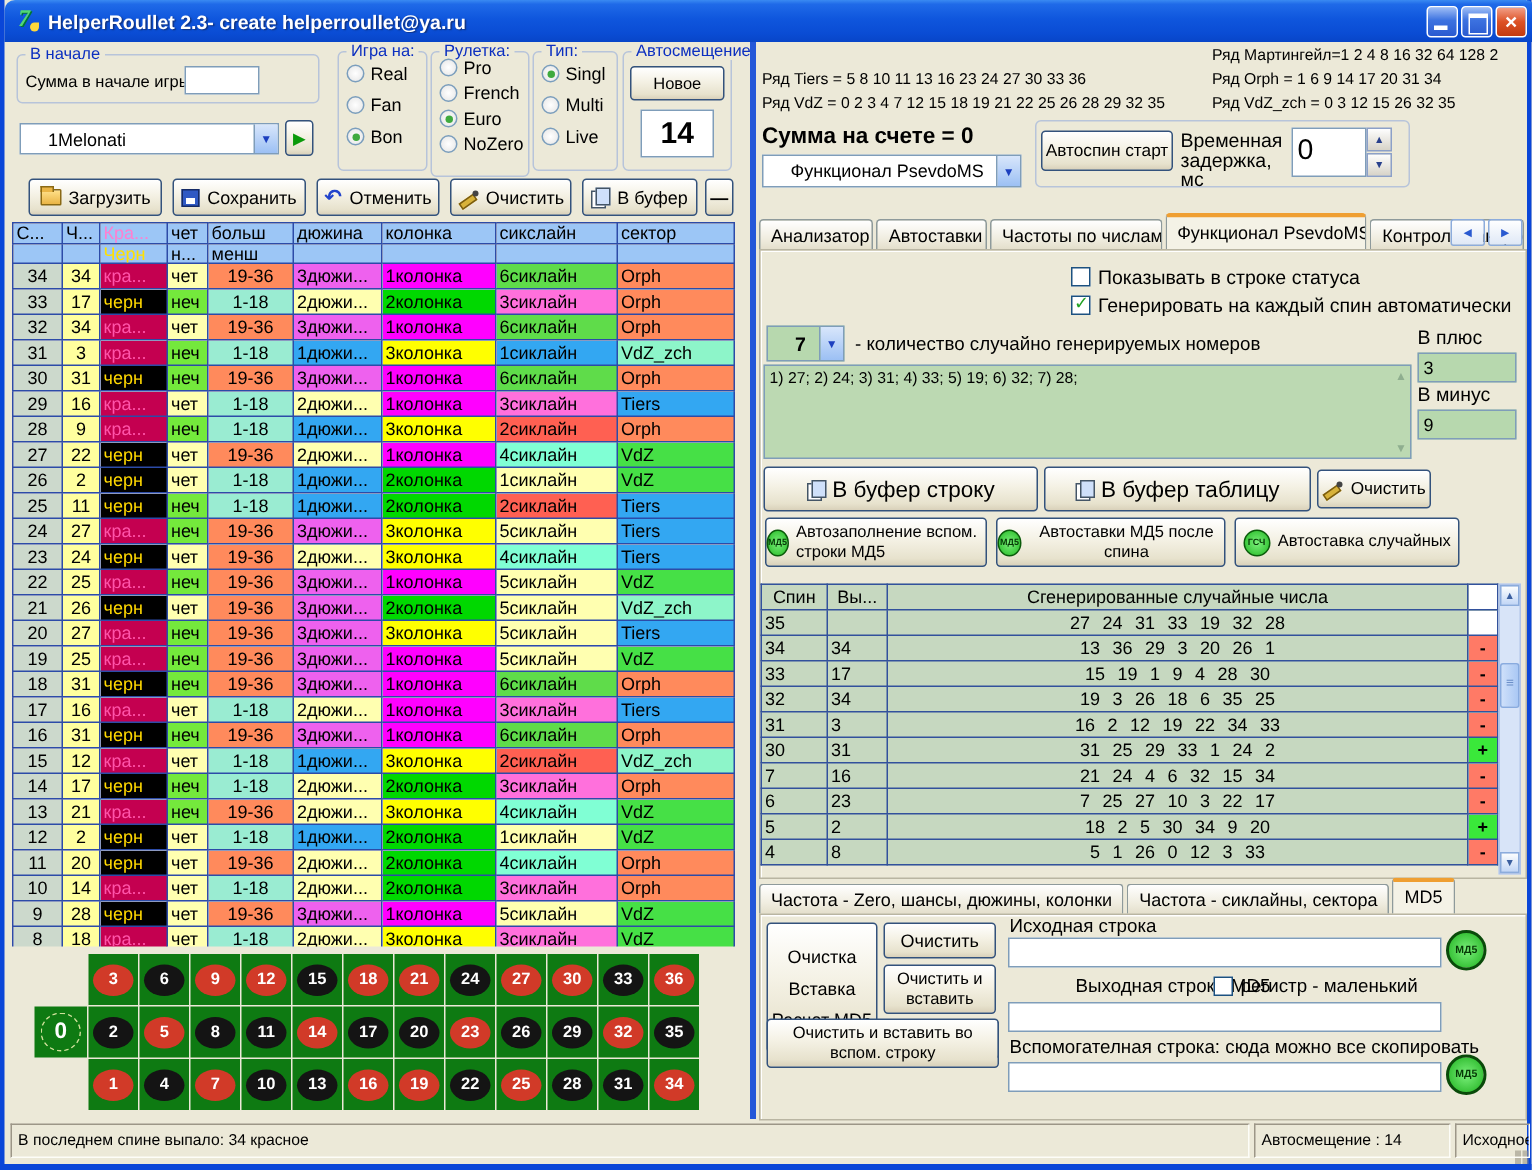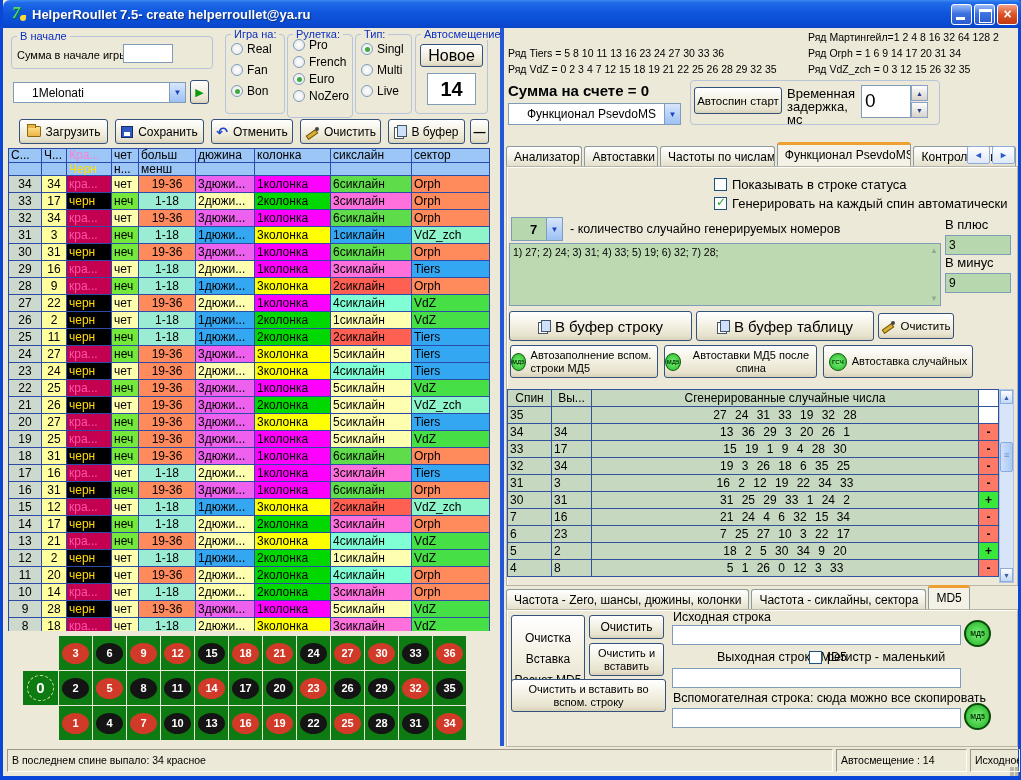--- a/index.html
+++ b/index.html
@@ -51,21 +51,21 @@
   
   #gbStart { left:8px; top:36px; width:202px; height:33px; }
   #lblStart { position:absolute; left:14px; top:49px; font-size:11px; }
   #inpStart { left:120px; top:44px; width:50px; height:19px; }
   #profileSel { left:10px; top:82px; width:173px; height:21px; }
   #btnPlay { left:187px; top:80px; width:19px; height:24px; font-size:11px; color:#0a9a0a; }
   #gbGame { left:222px; top:34px; width:60px; height:80px; }
   #gbWheel { left:284px; top:34px; width:66px; height:84px; }
   #gbType { left:352px; top:34px; width:57px; height:80px; }
   #gbShift { left:412px; top:34px; width:73px; height:80px; }
-  #btnNew { left:417px; top:44px; width:63px; height:23px; font-size:16px; }
+  #btnNew { left:417px; top:44px; width:63px; height:23px; font-size:11px; }
   #valShift { left:424px; top:73px; width:49px; height:32px; font:bold 20px/30px "Liberation Sans",sans-serif; text-align:center; }
   #toolbarRow { position:absolute; left:16px; top:119px; width:470px; height:25px; }
   #tbLoad{left:0;width:89px;height:25px;} #tbSave{left:96px;width:89px;height:25px;}
   #tbUndo{left:192px;width:82px;height:25px;} #tbClear{left:281px;width:81px;height:25px;}
   #tbCopy{left:369px;width:77px;height:25px;} #tbMinus{left:451px;width:19px;height:25px;font-weight:bold;}
 
   
   .ic { position:relative; display:inline-block; }
   .ic-folder { width:14px; height:11px; background:linear-gradient(#ffe08a,#eab545); border:1px solid #8a6914; border-radius:1px; }
   .ic-folder::before { content:""; position:absolute; left:-1px; top:-3px; width:7px; height:3px; background:#eab545; border:1px solid #8a6914; border-bottom:none; }
@@ -175,21 +175,21 @@
 </style>
 </head>
 <body>
 
 <div id="window">
 
   <div id="titlebar">
     <span id="appicon">
         <span class="seven">7</span>
       </span>
-    <span id="title">HelperRoullet 7.5- create helperroullet@ya.ru</span>
+    <span id="title">HelperRoullet 2.3- create helperroullet@ya.ru</span>
     <span class="wbtn min"></span>
     <span class="wbtn max"></span>
     <span class="wbtn close">×</span>
   </div>
 
   <div class="gb" id="gbStart">
     <span class="gbl">В начале</span>
   </div>
   <span id="lblStart">Сумма в начале игры</span>
   <input class="inp" id="inpStart" readonly="" value="" style="">

